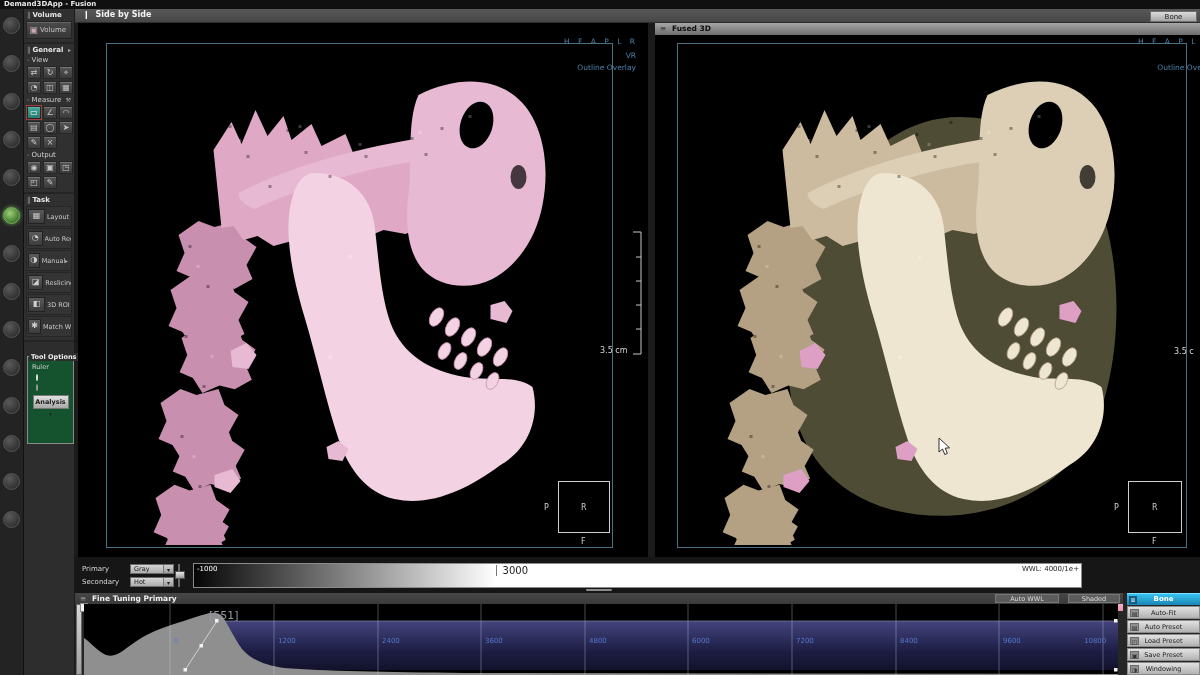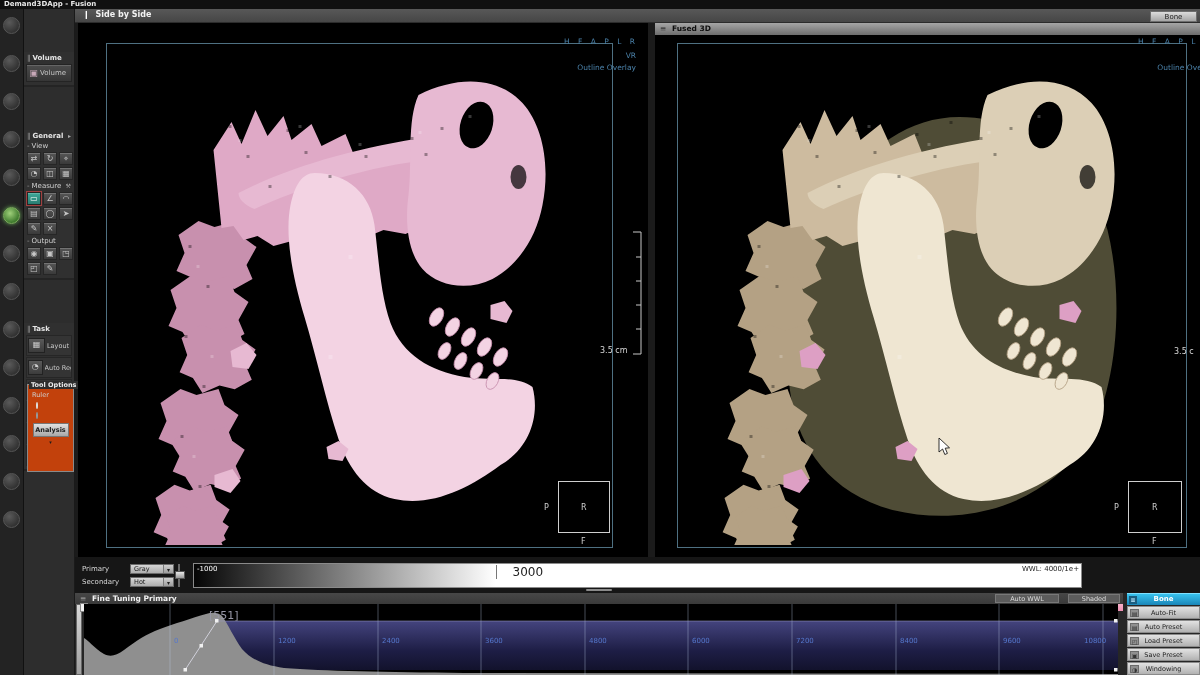--- a/index.html
+++ b/index.html
@@ -18,31 +18,31 @@
   .sidebar{left:24px;top:9px;width:51px;height:666px;background:#2d2d2d;border-right:1px solid #1a1a1a;box-sizing:border-box;}
   .sec-h{font-size:7px;font-weight:bold;color:#e6e6e6;padding:2px 0 1px 3px;white-space:nowrap;}
   .sub-h{font-size:7px;color:#cfcfcf;padding:1px 0 1px 3px;white-space:nowrap;}
   .sec-h .hglyph,.sub-h .hglyph{color:#9a9a9a;margin-right:2px;font-weight:normal;}
   .hright{float:right;margin-right:3px;color:#aaa;font-size:6px;}
   .igrid{display:flex;flex-wrap:wrap;padding-left:2px;width:48px;}
   .ibtn{width:14px;height:13px;margin:1px;background:linear-gradient(#565656,#3a3a3a);
         border:1px solid #262626;box-shadow:inset 0 1px 0 rgba(255,255,255,.18);
         color:#c6c6c6;font-size:8px;line-height:12px;text-align:center;box-sizing:border-box;overflow:hidden;}
   .ibtn.sel{background:linear-gradient(#3fa899,#2a7d72);outline:1px solid #a04040;color:#fff;}
-  .panelblock{background:#303030;border-bottom:2px solid #242424;padding-bottom:2px;margin-top:43px;}
+  .panelblock{background:#303030;border-bottom:2px solid #242424;padding-bottom:2px;}
   .volbtn{display:flex;align-items:center;margin:1px 2px;height:16px;background:linear-gradient(#4c4c4c,#363636);
           border:1px solid #242424;box-shadow:inset 0 1px 0 rgba(255,255,255,.15);}
   .volbtn .vg{width:13px;text-align:center;color:#c8a8b8;font-size:9px;}
   .volbtn .vl{font-size:7px;color:#c4c4c4;}
   .taskrow{display:flex;align-items:center;height:19px;margin:1px 2px;background:#343434;
            border:1px solid #262626;}
   .taskrow .tg{width:15px;height:13px;margin:0 2px 0 1px;background:linear-gradient(#5a5a5a,#3c3c3c);
            border:1px solid #222;color:#cfcfcf;font-size:8px;line-height:12px;text-align:center;}
   .taskrow .tl{font-size:6.5px;color:#c8c8c8;white-space:nowrap;overflow:hidden;}
-  .toolopt{left:27px;top:384px;width:45px;height:86px;border:1px solid #8a8a8a;background:#c2410c;}
+  .toolopt{left:27px;top:356px;width:45px;height:86px;border:1px solid #8a8a8a;background:#14532d;}
   .toolopt .tohead{position:absolute;top:-4px;left:1px;background:#2d2d2d;padding:0 2px;font-size:6.5px;font-weight:bold;color:#ececec;white-space:nowrap;}
   .radio{display:flex;align-items:center;margin:2px 0 0 8px;font-size:6.5px;color:#c8c8c8;gap:45px;}
   .rdot{width:7px;height:7px;border-radius:50%;border:1px solid #999;margin-right:3px;box-sizing:border-box;background:#222;}
   .rdot.on{background:radial-gradient(circle,#fff 0 35%,#222 45%);border-color:#ddd;}
   .analysisbtn{margin:4px auto 0;width:34px;height:12px;background:linear-gradient(#e0e0e0,#a8a8a8);
            border:1px solid #777;color:#1c1c1c;font-size:6.5px;font-weight:bold;text-align:center;line-height:12px;}
   
   .modebar{left:75px;top:9px;width:1125px;height:14px;background:linear-gradient(#585858,#464646);
            border-bottom:1px solid #2c2c2c;box-sizing:border-box;}
   .modebar .mlabel{position:absolute;left:8px;top:1px;font-size:8px;font-weight:bold;color:#f2f2f2;}
@@ -62,21 +62,21 @@
   .scale-label{position:absolute;color:#d8d8d8;font-size:8px;white-space:nowrap;}
   
   .ctrl{left:75px;top:557px;width:1125px;height:36px;background:#161616;}
   .crow-label{position:absolute;font-size:7px;color:#d8d8d8;}
   .dd{position:absolute;width:44px;height:10px;background:linear-gradient(#d6d6d6,#aeaeae);border:1px solid #6a6a6a;
       font-size:6.5px;color:#1a1a1a;line-height:9px;padding-left:3px;box-sizing:border-box;}
   .dd .arrow{position:absolute;right:0;top:0;width:9px;height:100%;border-left:1px solid #7a7a7a;
       background:linear-gradient(#cfcfcf,#9d9d9d);text-align:center;font-size:6px;color:#222;line-height:9px;}
   .gbar{position:absolute;left:118px;width:889px;height:25px;border:1px solid #8a8a8a;box-sizing:border-box;}
   .gbar .val-l{position:absolute;left:3px;top:1px;font-size:7px;color:#fff;}
-  .gbar .val-m{position:absolute;top:1px;font-size:12px;color:#222;border-left:1px solid #777;padding-left:16px;text-align:right;}
+  .gbar .val-m{position:absolute;top:1px;font-size:10px;color:#222;border-left:1px solid #777;padding-left:6px;text-align:right;}
   .gbar .wwl{position:absolute;right:2px;top:1px;font-size:7px;color:#1a1a1a;}
   .vslider{position:absolute;left:103px;top:7px;width:2px;height:23px;background:#6a6a6a;}
   .vslider .knob{position:absolute;left:-3px;top:7px;width:8px;height:6px;background:linear-gradient(#e8e8e8,#9a9a9a);border:1px solid #555;}
   
   .ft{left:75px;top:593px;width:1125px;height:82px;background:#262626;}
   .ft-head{position:absolute;left:0;top:0;width:1048px;height:11px;background:linear-gradient(#474747,#3a3a3a);
            color:#f0f0f0;font-size:7.5px;font-weight:bold;line-height:11px;padding-left:5px;box-sizing:border-box;}
   .ft-head .hglyph{color:#9a9a9a;margin-right:3px;font-weight:normal;}
   .ft-btn{position:absolute;top:1px;height:9px;background:#5c5c5c;border:1px solid #787878;color:#dcdcdc;
           font-size:6.5px;text-align:center;line-height:8px;box-sizing:border-box;}

